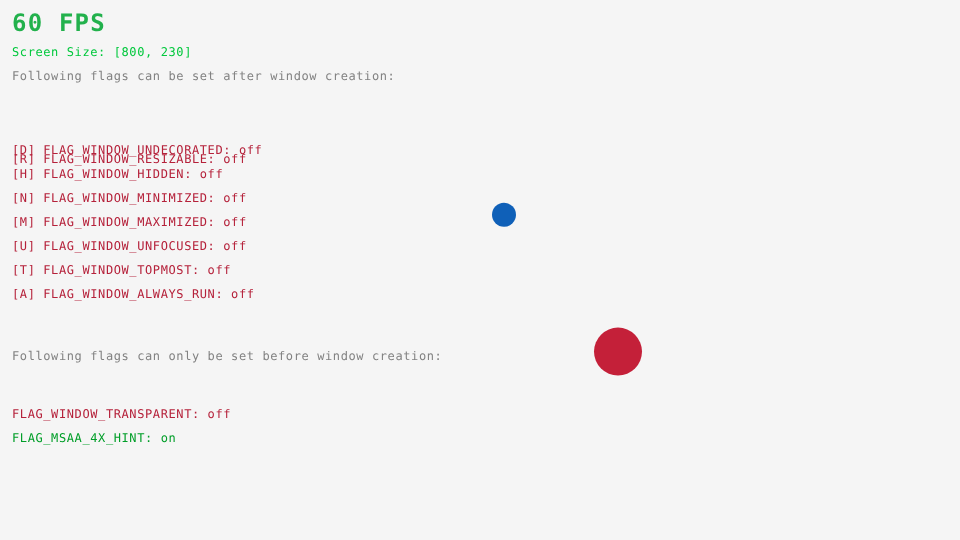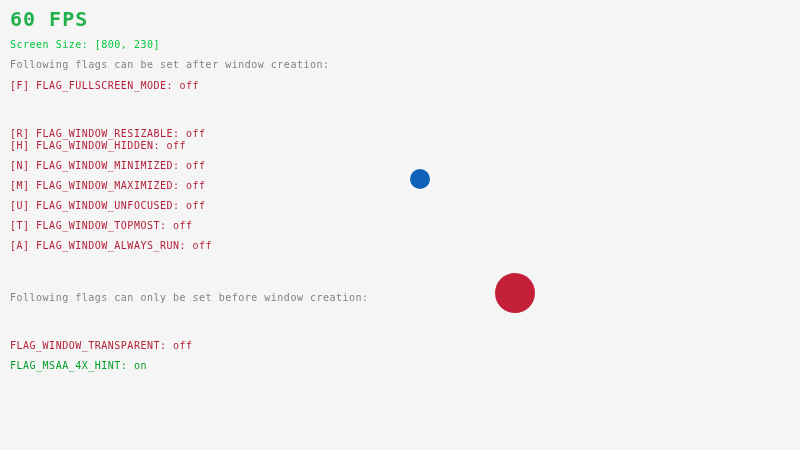--- a/index.html
+++ b/index.html
@@ -93,22 +93,22 @@
 <body>
 
 <div id="app" style="background: rgb(245, 245, 245);">
 
   <div id="fps-counter" style="color: rgb(34, 177, 76);">60 FPS</div>
 
   <div class="text-line screen-size" style="color: rgb(0, 200, 60);">Screen Size: [800, 230]</div>
 
   <div class="text-line section-note" style="top: 59px; color: rgb(130, 130, 130);">Following flags can be set after window creation:</div>
 
-  <div class="flag-row off" style="top: 80px; color: rgb(181, 33, 58);">[F] FLAG_FULLSCREEN_MODE: off</div>
   <div class="flag-row off" style="top: 100px; color: rgb(181, 33, 58); margin-top: 28px;">[R] FLAG_WINDOW_RESIZABLE: off</div>
+  <div class="flag-row off" style="top: 120px; color: rgb(181, 33, 58);">[D] FLAG_WINDOW_UNDECORATED: off</div>
   <div class="flag-row off" style="top: 140px; color: rgb(181, 33, 58);">[H] FLAG_WINDOW_HIDDEN: off</div>
   <div class="flag-row off" style="top: 160px; color: rgb(181, 33, 58);">[N] FLAG_WINDOW_MINIMIZED: off</div>
   <div class="flag-row off" style="top: 180px; color: rgb(181, 33, 58);">[M] FLAG_WINDOW_MAXIMIZED: off</div>
   <div class="flag-row off" style="top: 220px; color: rgb(181, 33, 58);">[T] FLAG_WINDOW_TOPMOST: off</div>
   <div class="flag-row off" style="top: 200px; color: rgb(181, 33, 58);">[U] FLAG_WINDOW_UNFOCUSED: off</div>
   <div class="flag-row off" style="top: 240px; color: rgb(181, 33, 58);">[A] FLAG_WINDOW_ALWAYS_RUN: off</div>
 
   <div class="text-line section-note" style="top: 292px; color: rgb(130, 130, 130);">Following flags can only be set before window creation:</div>
 
   <div class="flag-row off" style="top: 340px; color: rgb(181, 33, 58);">FLAG_WINDOW_TRANSPARENT: off</div>

